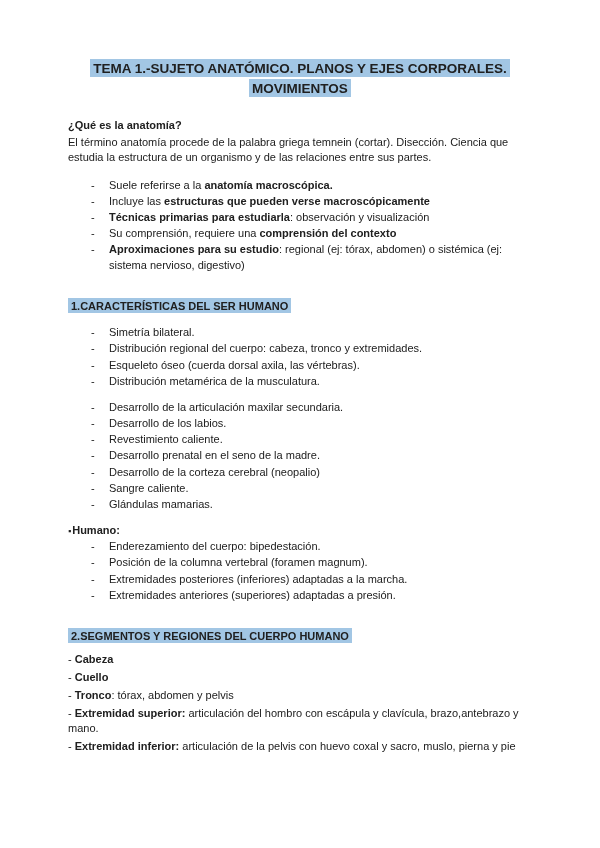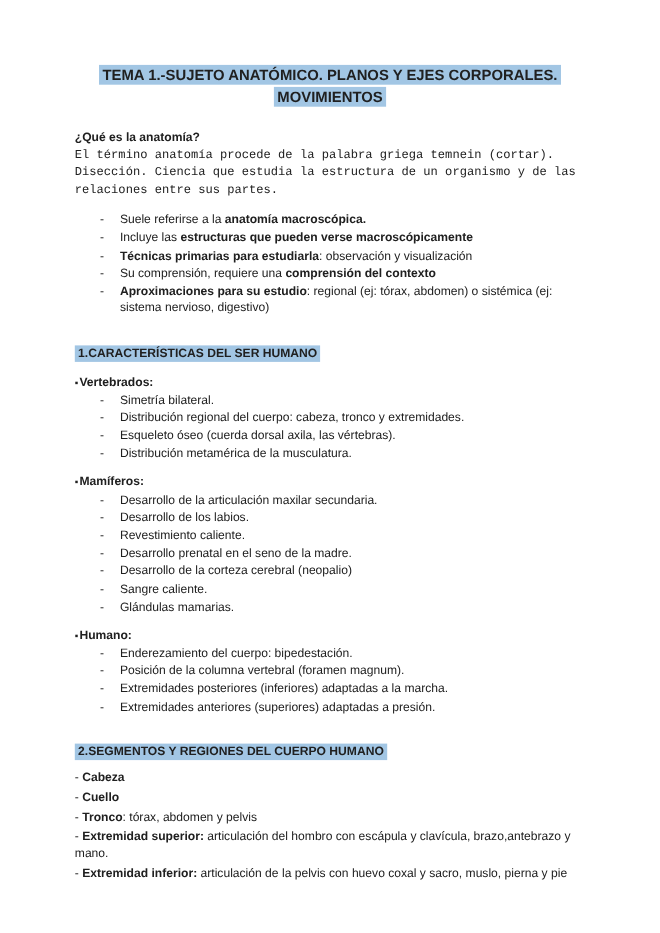--- a/index.html
+++ b/index.html
@@ -9,21 +9,21 @@
     font-family:"Liberation Sans", sans-serif;
     font-size:11px;
     color:var(--fg, #202020);
     overflow:hidden;
   }
   .page { width:600px; height:848px; padding:58px 68px 20px 68px; overflow:hidden; }
   .b { font-weight:700; }
   .hl { background:var(--hl, #a2c6e4); padding:1.5px 3px; }
   .title { text-align:center; font-weight:700; font-size:13.5px; line-height:1.55; margin-bottom:18px; }
   .q-heading { font-weight:700; margin-bottom:2px; line-height:1.38; }
-  .para { line-height:1.4;font-family:Liberation Mono, monospace; }
+  .para { line-height:1.4; }
   .list { margin-top:12px; }
   .group .list { margin-top:1px; }
   .li { display:flex; line-height:1.38; margin-bottom:1px; }
   .li .marker { flex:none; width:18px; margin-left:23px; }
   .li .txt { flex:1; }
   .section-heading { margin-top:26px; font-weight:700; font-size:11px; line-height:1.4; }
   .lead { margin-top:14px; line-height:1.38; }
   .group { margin-top:11px; }
   .group-label { line-height:1.38; margin-bottom:1px; }
   .group-label .sq { font-size:9px; margin-right:1px; }
@@ -63,21 +63,20 @@
     <div class="li">
       <span class="marker">-</span>
       <span class="txt"><span class="b">Aproximaciones para su estudio</span><span>: regional (ej: tórax, abdomen) o sistémica (ej: sistema nervioso, digestivo)</span></span>
     </div>
   </div>
 
   <div class="section-heading"><span class="hl">1.CARACTERÍSTICAS DEL SER HUMANO</span></div>
 
 
   <div class="group">
-    <div class="group-label"><span class="sq">▪</span><span class="b">Vertebrados:</span></div>
     <div class="list">
       <div class="li">
           <span class="marker">-</span>
           <span class="txt">Simetría bilateral.</span>
         </div>
       <div class="li">
           <span class="marker">-</span>
           <span class="txt">Distribución regional del cuerpo: cabeza, tronco y extremidades.</span>
         </div>
       <div class="li">
@@ -85,21 +84,20 @@
           <span class="txt">Esqueleto óseo (cuerda dorsal axila, las vértebras).</span>
         </div>
       <div class="li">
           <span class="marker">-</span>
           <span class="txt">Distribución metamérica de la musculatura.</span>
         </div>
     </div>
   </div>
 
   <div class="group">
-    <div class="group-label"><span class="sq">▪</span><span class="b">Mamíferos:</span></div>
     <div class="list">
       <div class="li">
           <span class="marker">-</span>
           <span class="txt">Desarrollo de la articulación maxilar secundaria.</span>
         </div>
       <div class="li">
           <span class="marker">-</span>
           <span class="txt">Desarrollo de los labios.</span>
         </div>
       <div class="li">

